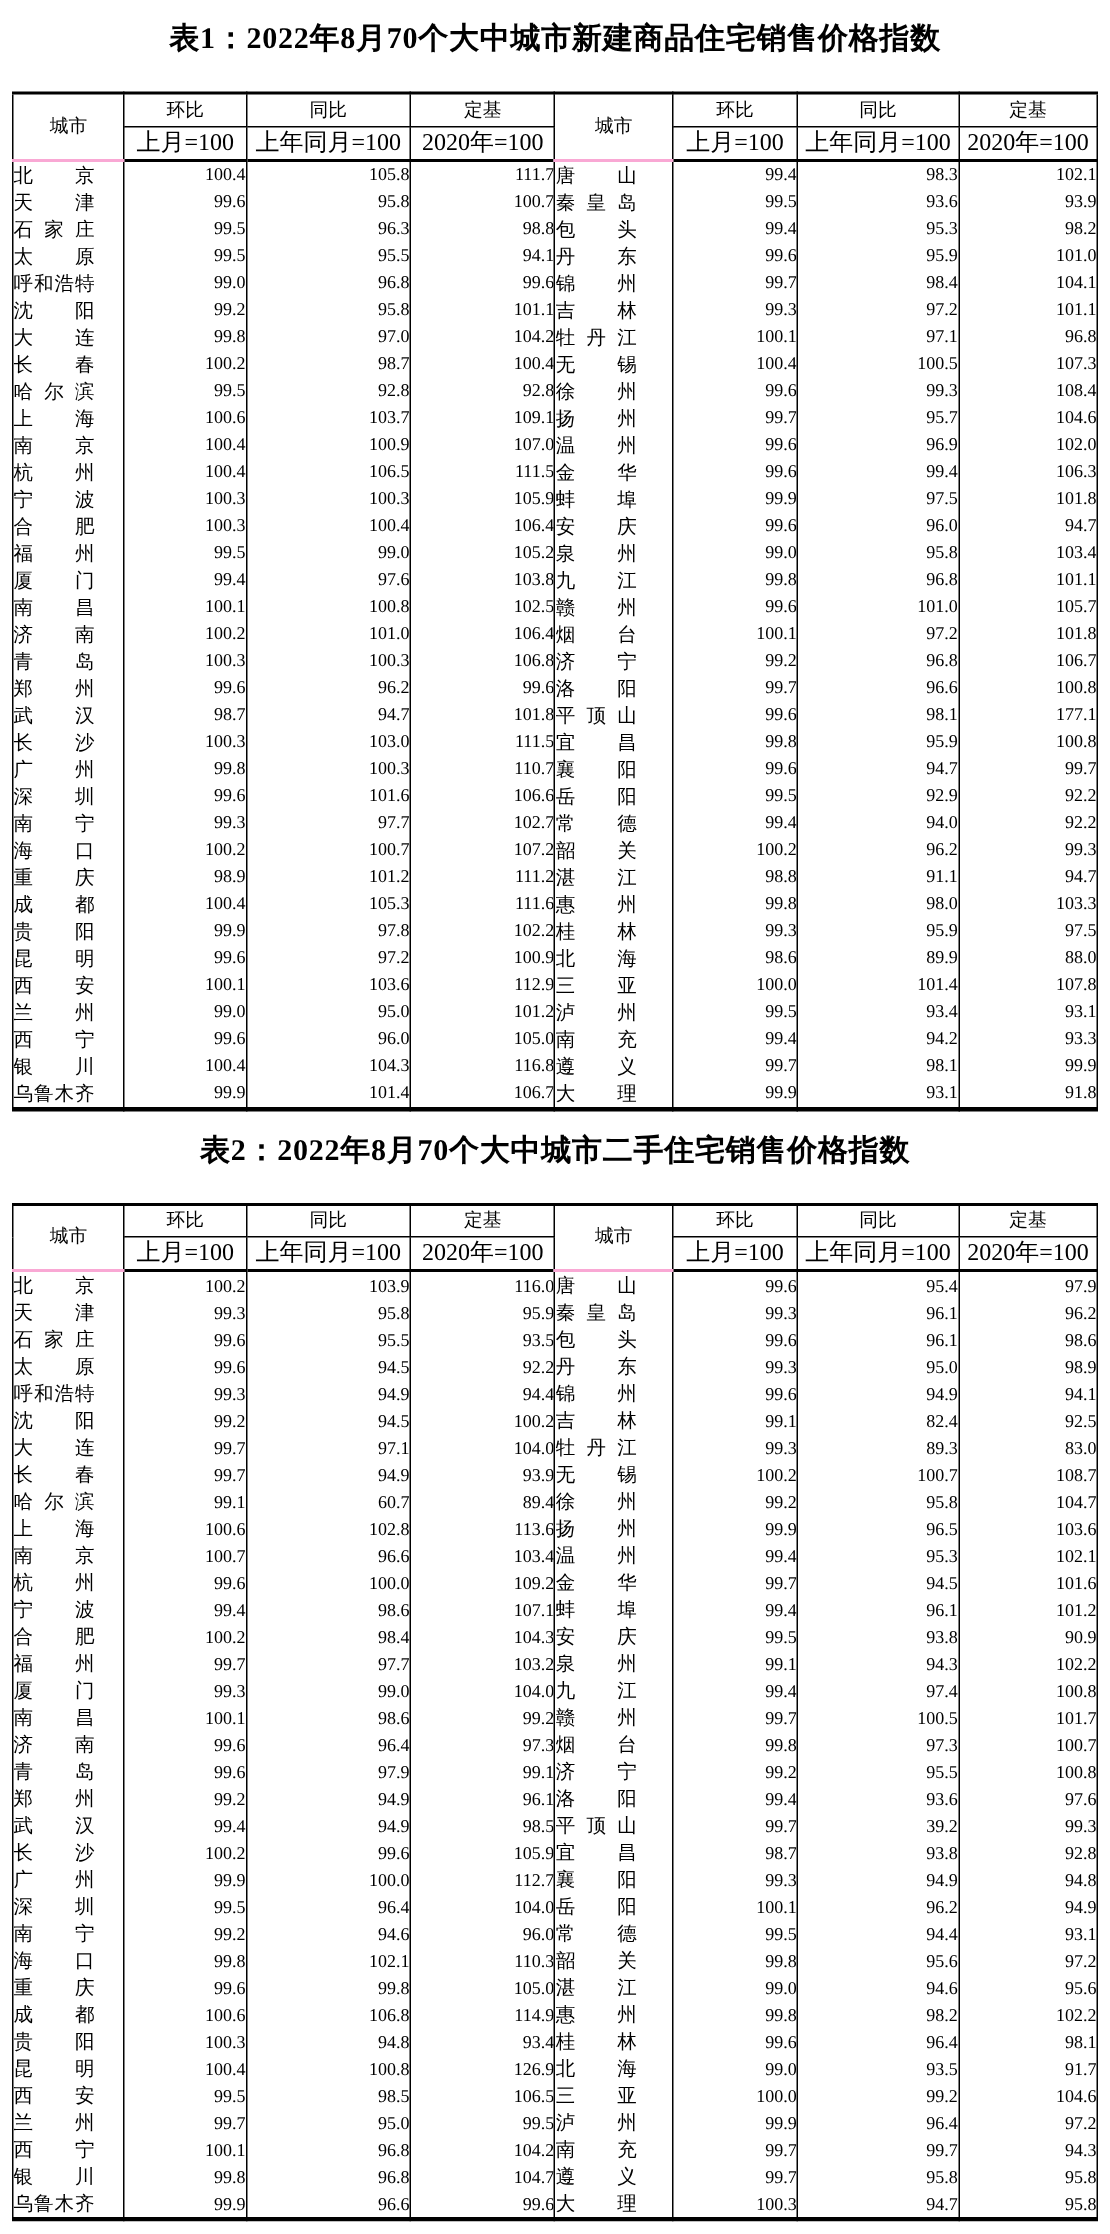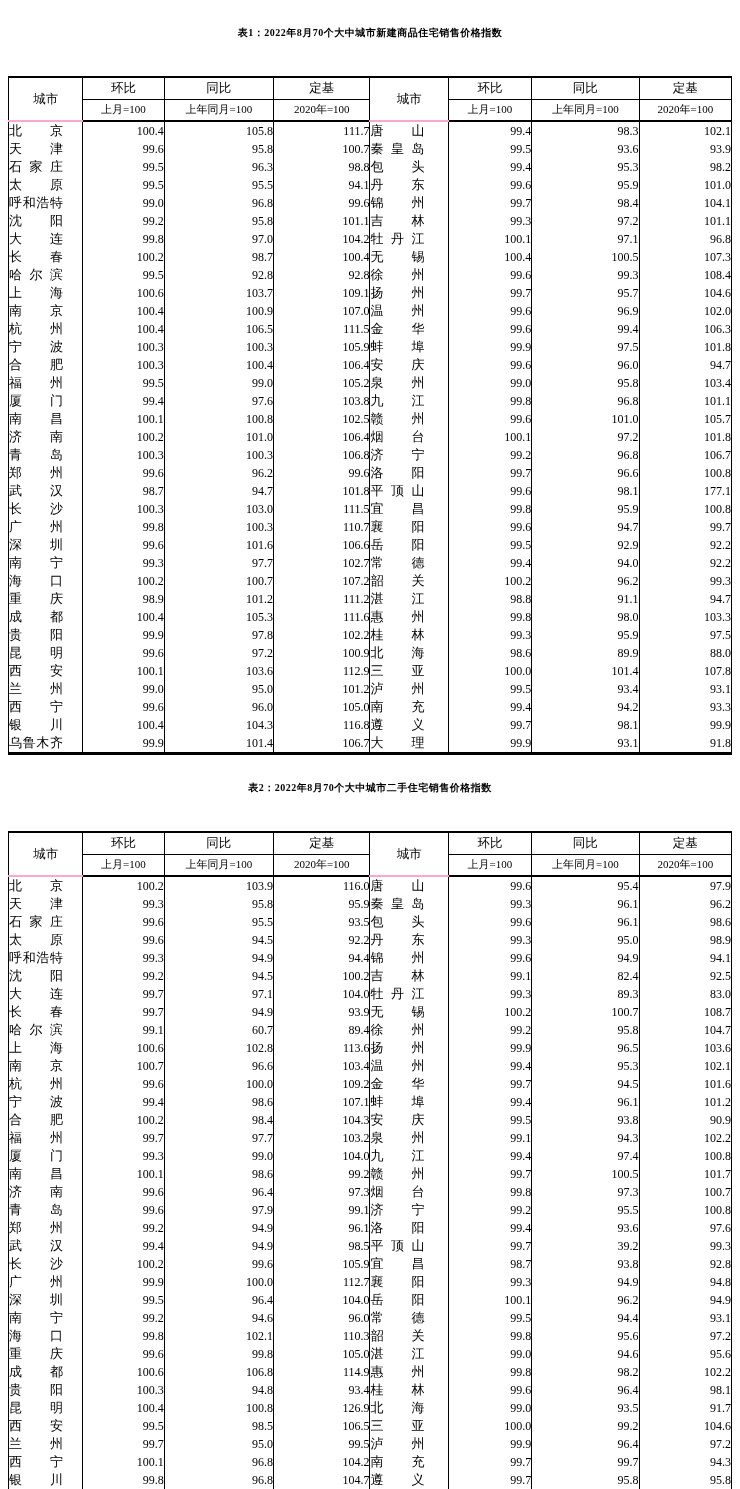--- a/index.html
+++ b/index.html
@@ -3,23 +3,23 @@
 <meta charset="utf-8">
 <style>
   html, body { margin:0; padding:0; background:#ffffff; }
   body {
     width:740px;
     color:#000;
     font-family:"Liberation Serif","DejaVu Serif",serif;
   }
   .doc { padding:0 8px; }
   .tbl-title {
-    margin:16px;
+    margin:2px;
     text-align:center;
-    font-size:10px;
+    font-size:20px;
     font-weight:700;
     letter-spacing:0.5px;
     padding:10px 0 20px 0;
   }
   .tbl-title.second { }
   table.idx {
     width:100%;
     border-collapse:collapse;
     table-layout:fixed;
     border-top:2px solid #000;
@@ -27,21 +27,21 @@
   }
   table.idx th {
     border:1px solid #000;
     font-weight:400;
     text-align:center;
     padding:0;
     overflow:hidden;
   }
   table.idx thead tr { height:22px; }
   table.idx thead tr.h-main th { font-size:12.5px; }
-  table.idx thead tr.h-sub th { font-size:11px; border-bottom:2px solid #000; }
+  table.idx thead tr.h-sub th { font-size:16px; border-bottom:2px solid #000; }
   table.idx th.city-head { font-size:13px; border-bottom:2px solid #f9a8d4; }
   table.idx tbody tr { height:17.6px; }
   table.idx td {
     border-left:1px solid #000;
     border-right:1px solid #000;
     border-top:none;
     border-bottom:none;
     padding:0;
     overflow:hidden;
     white-space:nowrap;

